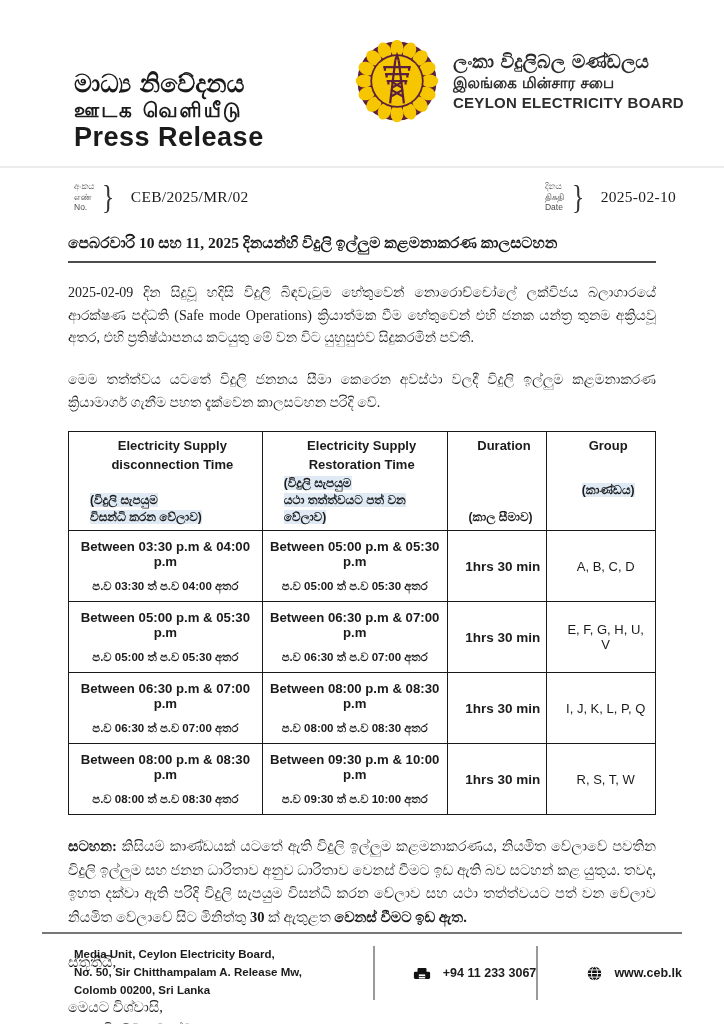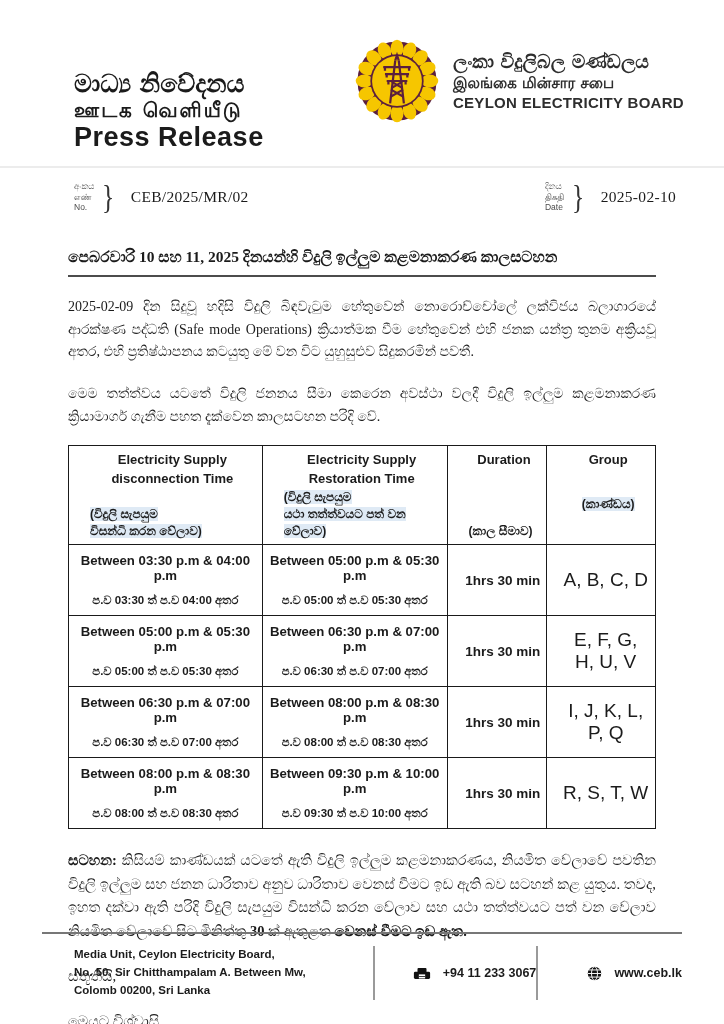--- a/index.html
+++ b/index.html
@@ -33,21 +33,21 @@
     display: flex; justify-content: space-between; align-items: center;
     padding: 10px 48px 0 74px;
   }
   .meta-item { display: flex; align-items: center; gap: 6px; }
   .meta-labels { font-family: "Liberation Sans", sans-serif; font-size: 8.5px; color: #4c4c4c; line-height: 1.25; }
   .brace { font-size: 34px; font-weight: 300; color: #333; transform: scaleX(.75); }
   .meta-value { font-size: 15.5px; padding-left: 8px; letter-spacing: .3px; }
   
   .content { padding: 0 68px; }
   .doc-title {
-    margin-top: 32px; font-size: 15.5px; font-weight: bold;
+    margin-top: 18px; font-size: 15.5px; font-weight: bold;
     padding-bottom: 9px; border-bottom: 2px solid #4c4c4c;
   }
   .para { margin-top: 19px; font-size: 14px; line-height: 1.62; text-align: justify; }
   
   table.schedule {
     width: 100%; margin-top: 17px; border-collapse: collapse;
     font-family: "Liberation Sans", sans-serif;
   }
   .schedule th, .schedule td { border: 1.6px solid #1a1a1a; vertical-align: middle; }
   .schedule col.c1 { width: 33%; } .schedule col.c2 { width: 31.5%; }
@@ -55,21 +55,21 @@
   .schedule th { font-weight: normal; padding: 5px 7px 5px 21px; height: 78px; }
   .th-inner { display: flex; flex-direction: column; justify-content: space-between; height: 100%; }
   .h-en { font-weight: bold; font-size: 13px; text-align: center; line-height: 1.45; }
   .h-si { font-size: 12px; font-weight: bold; text-align: left; line-height: 1.4; }
   .h-si.center { text-align: right; align-self: center; }
   .h-si .hl { background: #dfeaf5; }
   .schedule td { padding: 8px 6px; height: 56px; text-align: center; }
   .t-en { font-weight: bold; font-size: 13.2px; }
   .t-si { font-size: 11.5px; font-weight: 600; margin-top: 11px; }
   .t-dur { font-weight: bold; font-size: 13.5px; text-align: right; }
-  .t-grp { font-size: 19px; margin-left: 9px; }
+  .t-grp { font-size: 13px; margin-left: 9px; }
   
   .note { margin-top: 20px; font-size: 14.5px; line-height: 1.62; text-align: justify; }
   .note b { font-weight: bold; }
   .closing { margin-top: 22px; font-size: 14.5px; }
   .closing .gap { height: 22px; }
   .closing div { line-height: 1.55; }
   
   .footer {
     position: absolute; left: 0; right: 0; bottom: 0; height: 92px;
     font-family: "Liberation Sans", sans-serif;
@@ -286,21 +286,21 @@
       <div class="gap"></div>
 
     </div>
   </div>
 
   <div class="footer">
     <hr class="footer-rule">
     <div class="footer-body">
       <div class="addr">
         <div>Media Unit, Ceylon Electricity Board,</div>
-        <div>No. 50, Sir Chitthampalam A. Between Mw,</div>
+        <div>No. 50, Sir Chitthampalam A. Release Mw,</div>
         <div>Colomb 00200, Sri Lanka</div>
       </div>
       <div class="v-div"></div>
       <div class="contact phone">
         <span>
           <svg class="icon-svg" width="18" height="15" viewBox="0 0 20 16">
             <rect x="1" y="6" width="18" height="8" rx="1.5" fill="#111"></rect>
             <rect x="5" y="2" width="10" height="5" rx="1" fill="#111"></rect>
             <rect x="6.5" y="9" width="7" height="4.5" fill="#fff"></rect>
             <rect x="6.5" y="11" width="7" height="0.9" fill="#111"></rect>

